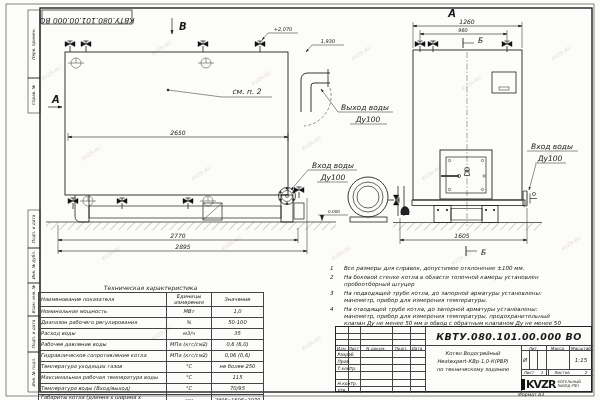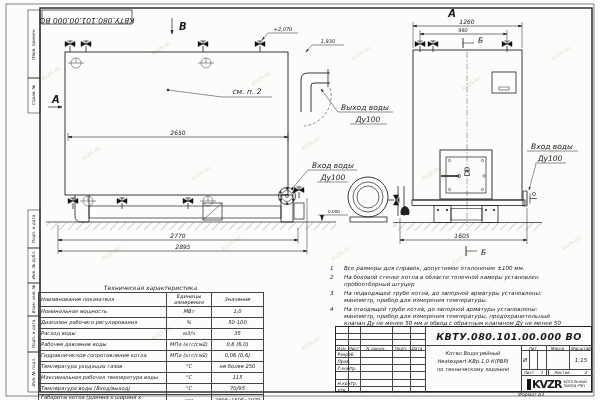--- a/index.html
+++ b/index.html
@@ -18,21 +18,21 @@
   .tech table{border-collapse:collapse;width:100%;table-layout:fixed;}
   .tech td{border:0.7px solid #444;font-size:5.2px;font-style:italic;padding:0 2px;height:10px;line-height:1.05;overflow:hidden;}
   .tech .c2,.tech .c3{text-align:center;}
   .tb{position:absolute;left:335px;top:326px;width:257px;height:66px;border:1.3px solid #222;background:#fcfcfa;box-sizing:border-box;}
   .vl{position:absolute;width:0;border-left:0.7px solid #444;}
   .hl{position:absolute;height:0;border-top:0.7px solid #444;}
   .tbt{position:absolute;font-size:4.2px;font-style:italic;white-space:nowrap;transform:translate(-50%,-50%);}
   .tbl{position:absolute;font-size:4.4px;font-style:italic;white-space:nowrap;transform:translateY(-50%);}
   .docnum{position:absolute;left:89px;top:0;width:168px;height:18px;display:flex;align-items:center;justify-content:center;font-size:9.5px;font-style:italic;letter-spacing:.5px;font-weight:bold;}
   .desc{position:absolute;left:89px;top:18px;width:96px;height:34px;display:flex;flex-direction:column;align-items:center;justify-content:center;font-size:5.2px;font-style:italic;text-align:center;line-height:1.5;}
-  .logo{position:absolute;left:185px;top:48px;width:72px;height:18px;display:flex;align-items:center;justify-content:center;gap:2px;}
+  .logo{position:absolute;left:185px;top:48px;width:72px;height:18px;display:flex;align-items:center;gap:2px;}
   .logo-k{font-size:11px;font-weight:bold;letter-spacing:-1px;font-family:"DejaVu Sans",sans-serif;border-left:4px solid #111;padding-left:1px;line-height:1;}
   .logo-sub{font-size:3.6px;line-height:1.2;}
   .fmt{position:absolute;left:518px;top:392px;font-size:4.6px;font-style:italic;}
 </style>
 </head>
 <body>
 
 <div class="page">
 
   <span class="wm" style="left:40px;top:70px">KVZR.RU</span>

